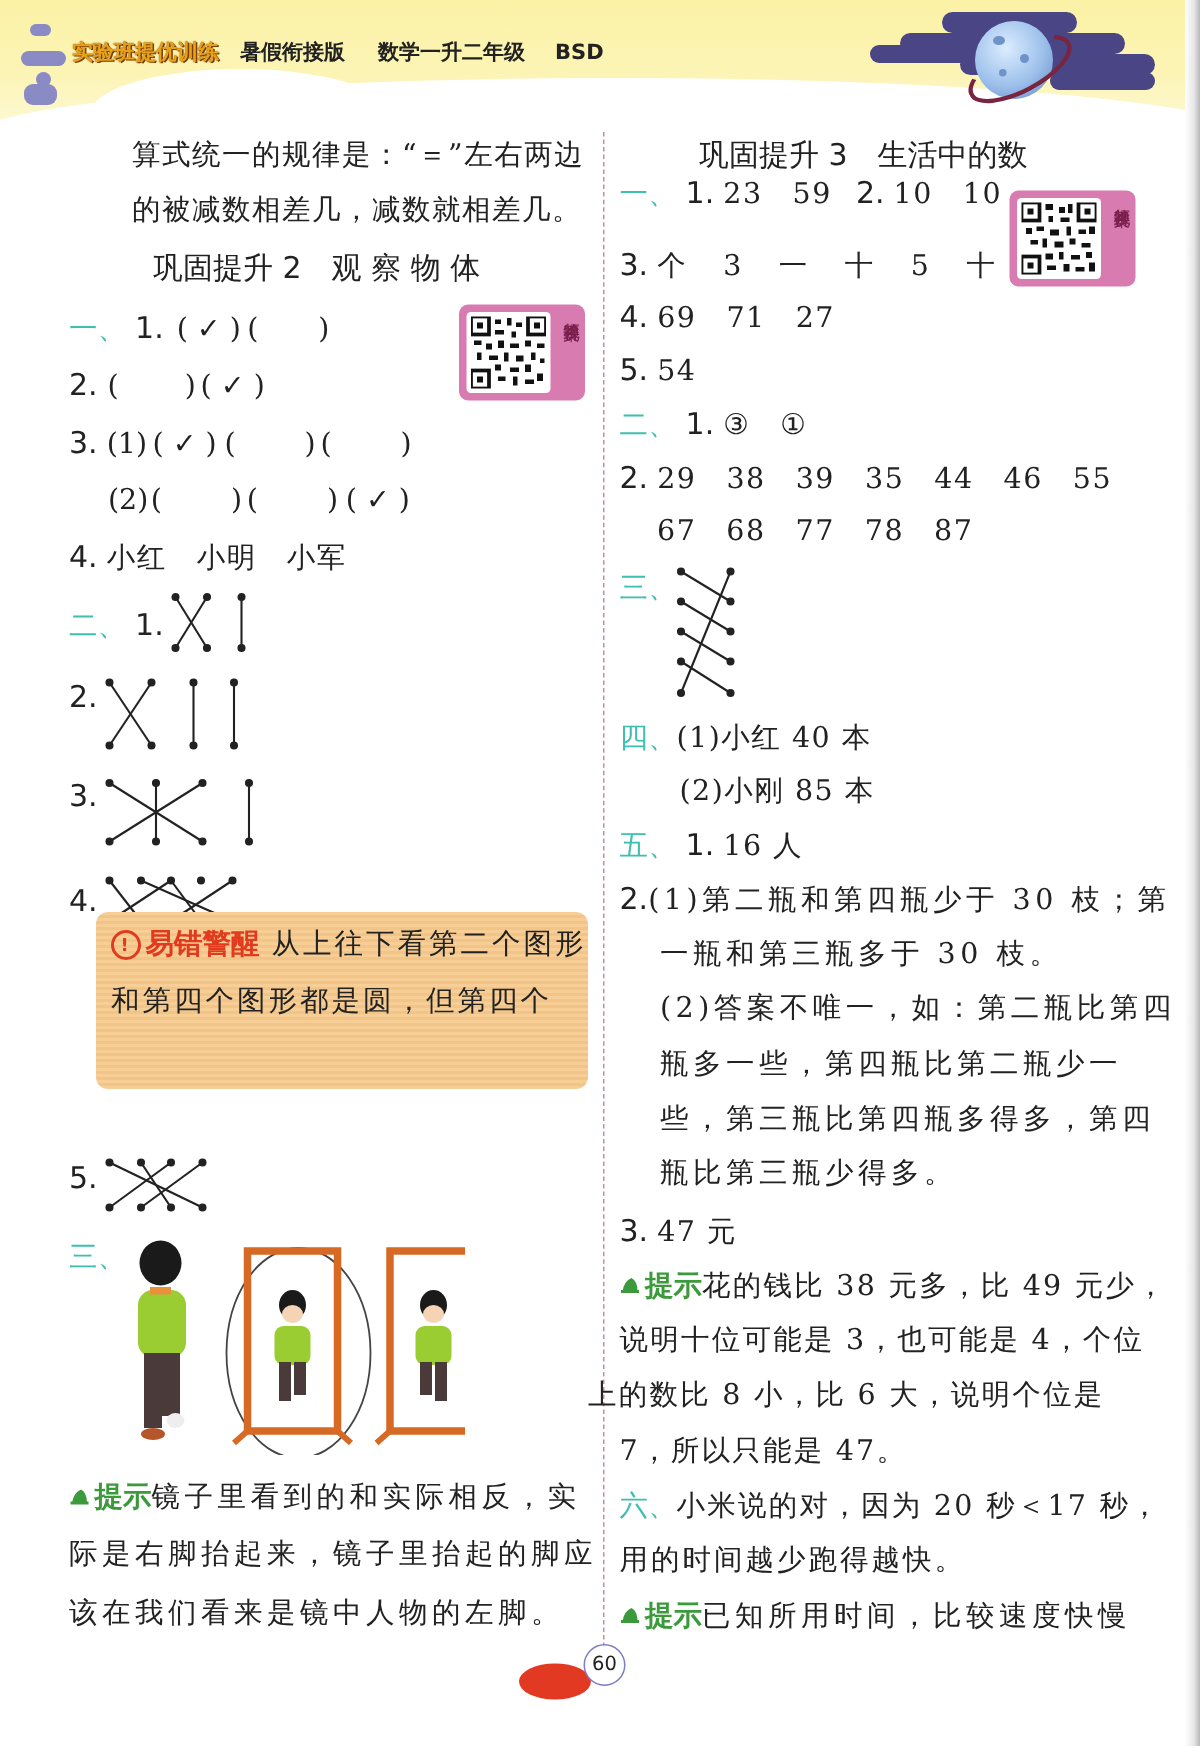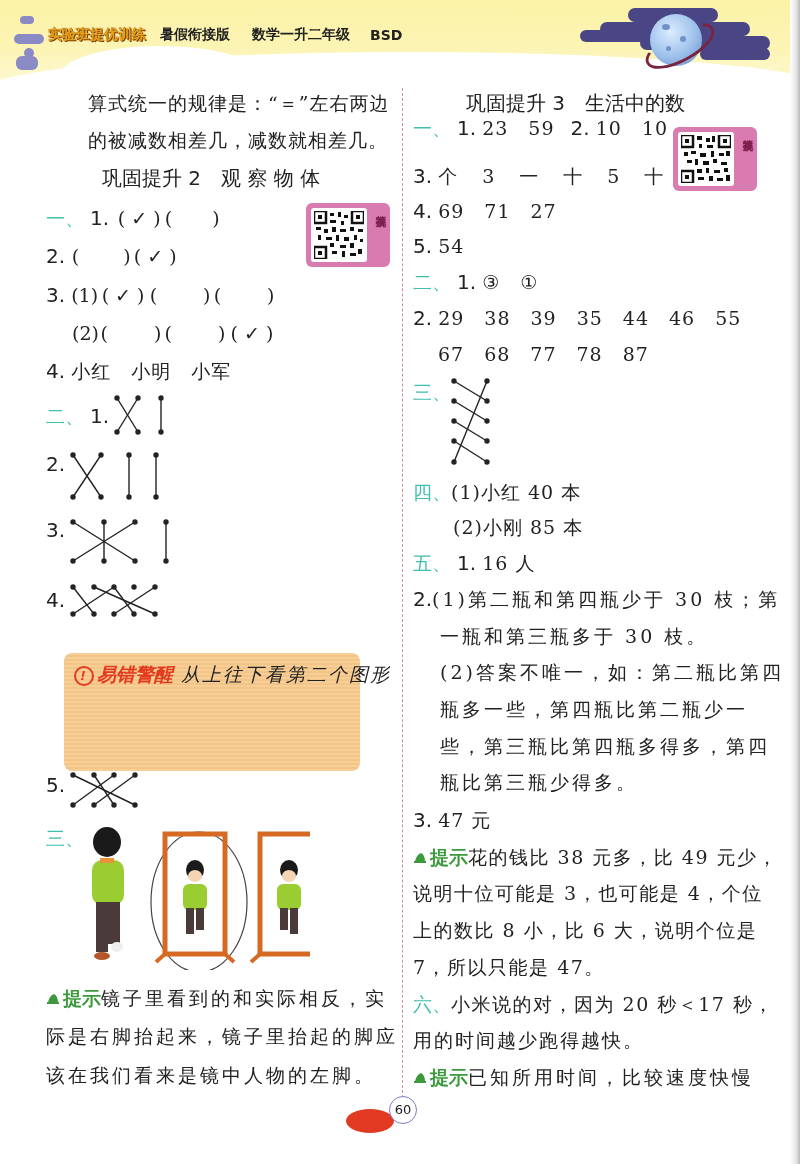--- a/index.html
+++ b/index.html
@@ -70,24 +70,23 @@
     position: absolute; left: 5px; top: 5px; width: 56px; height: 54px; background: #fff;
     border-radius: 3px;
   }
   .qr .code svg { position: absolute; left: 3px; top: 3px; }
   .qr .label {
     position: absolute; right: 4px; top: 4px; width: 16px; font-size: 11px; line-height: 11px;
     color: #7a1f4c; writing-mode: vertical-rl; font-family: "DejaVu Serif", serif;
   }
 
   .warn-box {
-    position: absolute; left: 64px; top: 653px; width: 296px; height: 118px;
+    position: absolute; left: 64px; top: 608px; width: 328px; height: 118px;
     border-radius: 8px;
     background: repeating-linear-gradient(180deg, #f7cf96 0px, #f7cf96 2px, #f3c487 2px, #f3c487 4px);
-    font-style: italic;
   }
   .warn-box .warn-line { position: absolute; left: 10px; font-size: 19px; line-height: 24px; white-space: nowrap; letter-spacing: 2px; }
   .warn-tag { color: #e23a1e; font-family: "DejaVu Sans", sans-serif; font-weight: bold; letter-spacing: 0; }
   .warn-icon {
     display: inline-block; width: 16px; height: 16px; border-radius: 50%;
     border: 2px solid #e23a1e; color: #e23a1e; font-size: 12px; line-height: 16px; text-align: center;
     font-weight: bold; vertical-align: 1px; margin-right: 3px; font-family: "DejaVu Sans", sans-serif;
   }
   .tip-tag { color: #3c9a3c; font-family: "DejaVu Sans", sans-serif; font-weight: bold; }
   .bell-icon {
@@ -292,20 +291,21 @@
     <line x1="46" y1="4" x2="66" y2="31"></line>
       <line x1="66" y1="4" x2="26" y2="31" stroke-opacity="0"></line>
   </g>
 </svg>
 
 <div class="warn-box">
   <div class="warn-line" style="top:9px;">
     <span class="warn-icon">!</span><span class="warn-tag">易错警醒</span>
     <span>从上往下看第二个图形</span>
   </div>
+  <div class="warn-line" style="top:47px;">和第四个图形都是圆，但第四个</div>
 </div>
 
 <div class="line" style="left:46px;top:773px;">
   <span class="qn">5.</span>
 </div>
 <svg style="position:absolute;left:68px;top:770px;" width="80" height="40">
   <g stroke="#222" stroke-width="1.4" fill="#222">
     <line x1="5" y1="5" x2="67" y2="35"></line>
       <line x1="26" y1="5" x2="46" y2="35"></line>
       <line x1="46" y1="5" x2="5" y2="35"></line>
@@ -492,21 +492,21 @@
   <span class="ans">47 元</span>
 </div>
 
 <div class="line" style="left:413px;top:845px;letter-spacing:1.5px;">
   <svg class="bell-icon" viewBox="0 0 14 14">
       <path d="M2 11 Q3 4 8 2 Q12 4 12 11 Z" fill="#3c9a3c"></path>
       <rect x="1" y="10" width="12" height="2" fill="#3c9a3c"></rect>
     </svg><span class="tip-tag" style="letter-spacing:0;">提示</span><span>花的钱比 38 元多，比 49 元少，</span>
 </div>
 <div class="line" style="left:413px;top:881px;letter-spacing:1.5px;">说明十位可能是 3，也可能是 4，个位</div>
-<div class="line" style="left:413px;top:918px;letter-spacing:1.5px;">上的数比 8 小，比 6 大，说明个位是</div>
+<div class="line" style="left:392px;top:918px;letter-spacing:1.5px;">上的数比 8 小，比 6 大，说明个位是</div>
 <div class="line" style="left:413px;top:955px;letter-spacing:1.5px;">7，所以只能是 47。</div>
 
 <div class="line" style="left:413px;top:992px;letter-spacing:1.5px;">
   <span class="cn-num" style="letter-spacing:0;">六、</span><span>小米说的对，因为 20 秒＜17 秒，</span>
 </div>
 <div class="line" style="left:413px;top:1028px;letter-spacing:2px;">用的时间越少跑得越快。</div>
 
 <div class="line" style="left:413px;top:1065px;letter-spacing:3px;">
   <svg class="bell-icon" viewBox="0 0 14 14">
       <path d="M2 11 Q3 4 8 2 Q12 4 12 11 Z" fill="#3c9a3c"></path>

